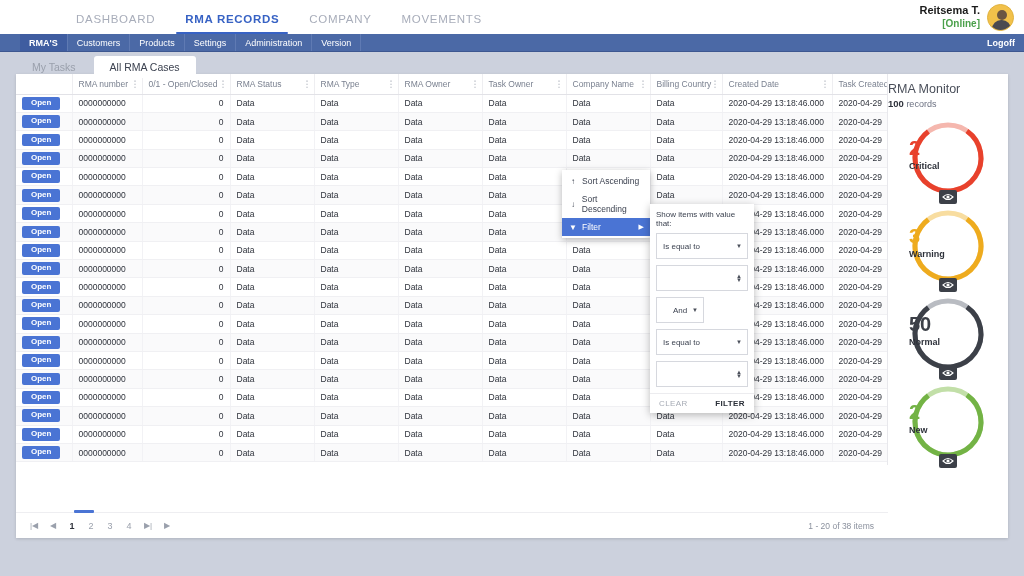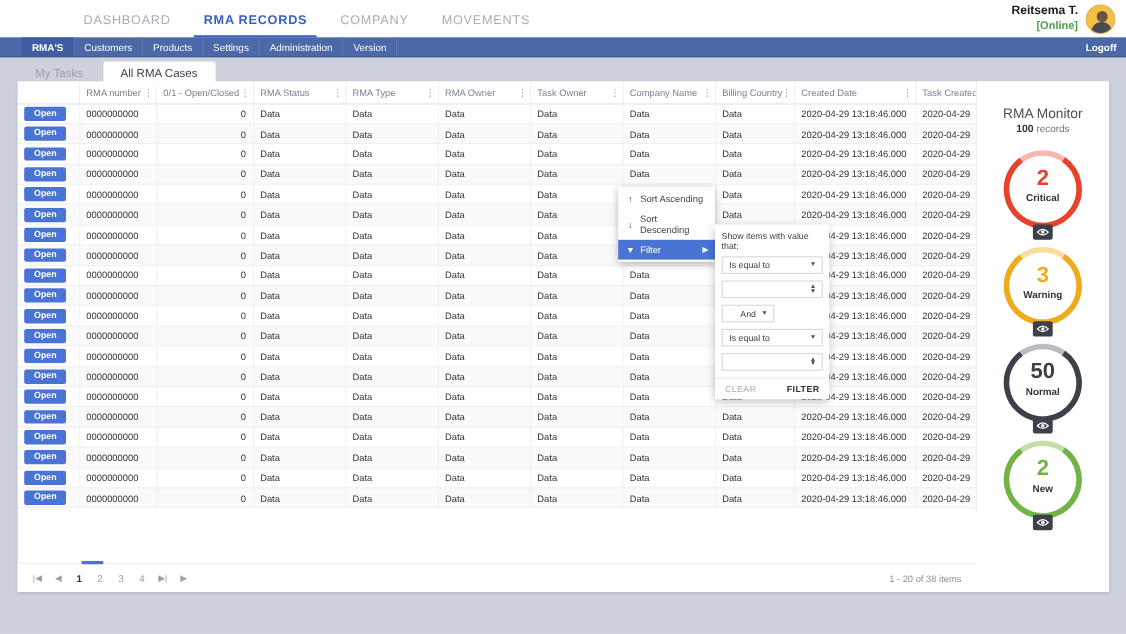--- a/index.html
+++ b/index.html
@@ -136,42 +136,42 @@
   .ctxmenu .mi .caret {
     position: absolute; right: 6px; font-size: 7px;
   }
   .flyout {
     position: absolute; left: 634px; top: 130px; width: 104px;
     background: #ffffff; box-shadow: 0 2px 8px rgba(0,0,0,.28);
     z-index: 31; padding: 6px 6px 0 6px;
   }
   .flyout .ftitle { font-size: 8px; color: #3c4250; margin-bottom: 5px; }
   .fld {
-    position: relative; height: 16px; border: 1px solid #d6d8de; background: #fff;
+    position: relative; height: 26px; border: 1px solid #d6d8de; background: #fff;
     margin-bottom: 6px; display: flex; align-items: center; padding: 0 16px 0 6px;
     font-size: 8px; color: #3c4250; cursor: pointer;
   }
   .fld .dd { position: absolute; right: 5px; font-size: 6px; color: #4a4f5a; }
   .fld .spin {
     position: absolute; right: 5px; display: flex; flex-direction: column;
     line-height: 4px; font-size: 6px; color: #4a4f5a;
   }
   .fld.op-and { width: 48px; padding-left: 16px; }
   .fbtns {
     display: flex; justify-content: space-between; align-items: center;
     border-top: 1px solid #ececef; margin: 0 -6px; padding: 5px 9px;
   }
   .fbtn { font-size: 8px; letter-spacing: .4px; cursor: pointer; }
   .fbtn.clear { color: #a6abb5; }
   .fbtn.apply { color: #2a2f38; font-weight: bold; }
 
   
   .monitor {
     position: absolute; left: 872px; top: 0; width: 120px; height: 464px;
-    background: #ffffff; text-align: center; padding-top: 22px;
+    background: #ffffff; padding-top: 8px;
   }
   .mon-title { font-size: 12.5px; color: #4a4f5a; }
   .mon-sub { font-size: 9px; color: #6b7080; margin-top: 2px; }
   .mon-sub b { color: #2e323b; font-size: 9.5px; }
   .gauge { position: relative; width: 78px; height: 78px; margin: 10px auto 0; }
   .gauge svg { display: block; }
   .g-val {
     position: absolute; left: 0; right: 0; top: 19px;
     font-size: 20px; font-weight: bold; line-height: 1;
   }

